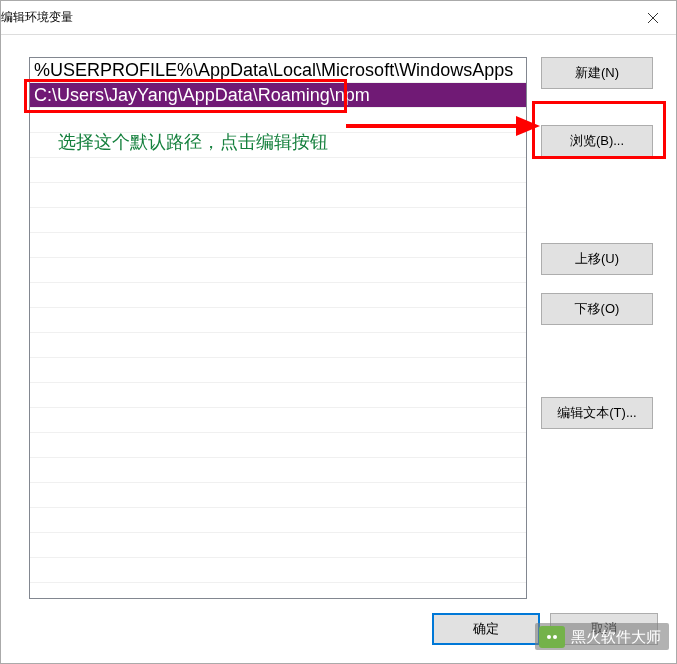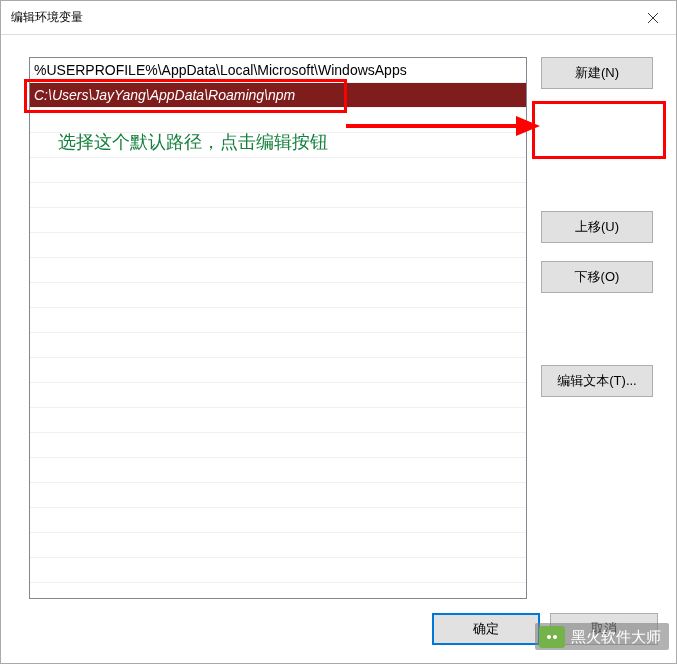--- a/index.html
+++ b/index.html
@@ -22,21 +22,20 @@
       border: 1px solid #aaa;
       background: #fff;
       display: flex;
       flex-direction: column;
     }
     .titlebar {
       height: 34px;
       display: flex;
       align-items: center;
       border-bottom: 1px solid #ddd;
-      padding-left: 10px;
       background: #fff;
     }
     .titlebar-title {
       flex: 1;
       font-size: 12px;
       color: #000;
     }
     .close-btn {
       width: 46px;
       height: 33px;
@@ -63,29 +62,28 @@
       height: 542px;
       border: 1px solid #828790;
       background: #fff;
       overflow: hidden;
     }
     .list-item {
       width: 100%;
       height: 25px;
       line-height: 25px;
       padding-left: 4px;
-      font-size: 14px;
+      font-size: 18px;
       border-bottom: 1px solid #f0f0f0;
       white-space: nowrap;
       overflow: hidden;
     }
     .list-item.selected {
-      background: #7f1d1d;
+      background: #701a75;
       color: #fff;
-      font-style: italic;
     }
     .list-item.empty {
       height: 25px;
     }
     .side-buttons {
       display: flex;
       flex-direction: column;
       gap: 0;
       width: 112px;
     }
@@ -214,20 +212,21 @@
       <div class="list-item empty"></div>
       <div class="list-item empty"></div>
       <div class="list-item empty"></div>
       <div class="list-item empty"></div>
     </div>
 
     <div class="side-buttons">
       <button class="win-button">新建(N)</button>
       <div class="btn-spacer-small"></div>
       <div class="btn-spacer-small"></div>
+      <button class="win-button">浏览(B)...</button>
       <div class="btn-spacer-small"></div>
       <div class="btn-spacer-medium"></div>
       <button class="win-button">上移(U)</button>
       <div class="btn-spacer-small"></div>
       <button class="win-button">下移(O)</button>
       <div class="btn-spacer-large"></div>
       <button class="win-button">编辑文本(T)...</button>
     </div>
   </div>
 

